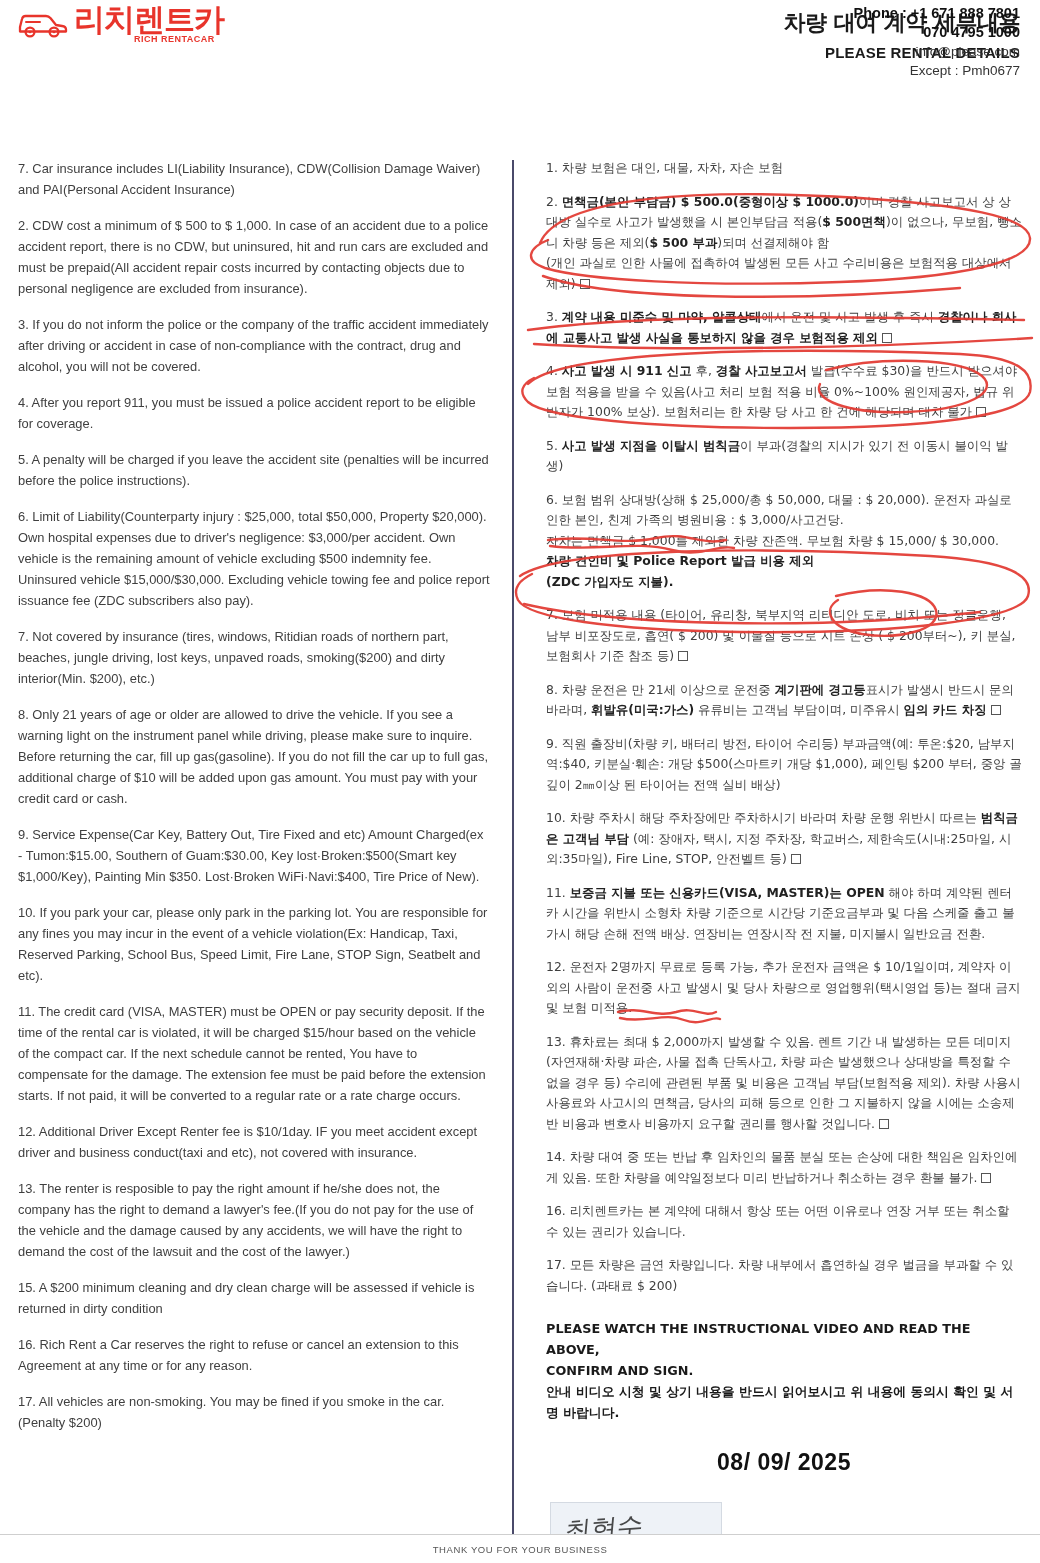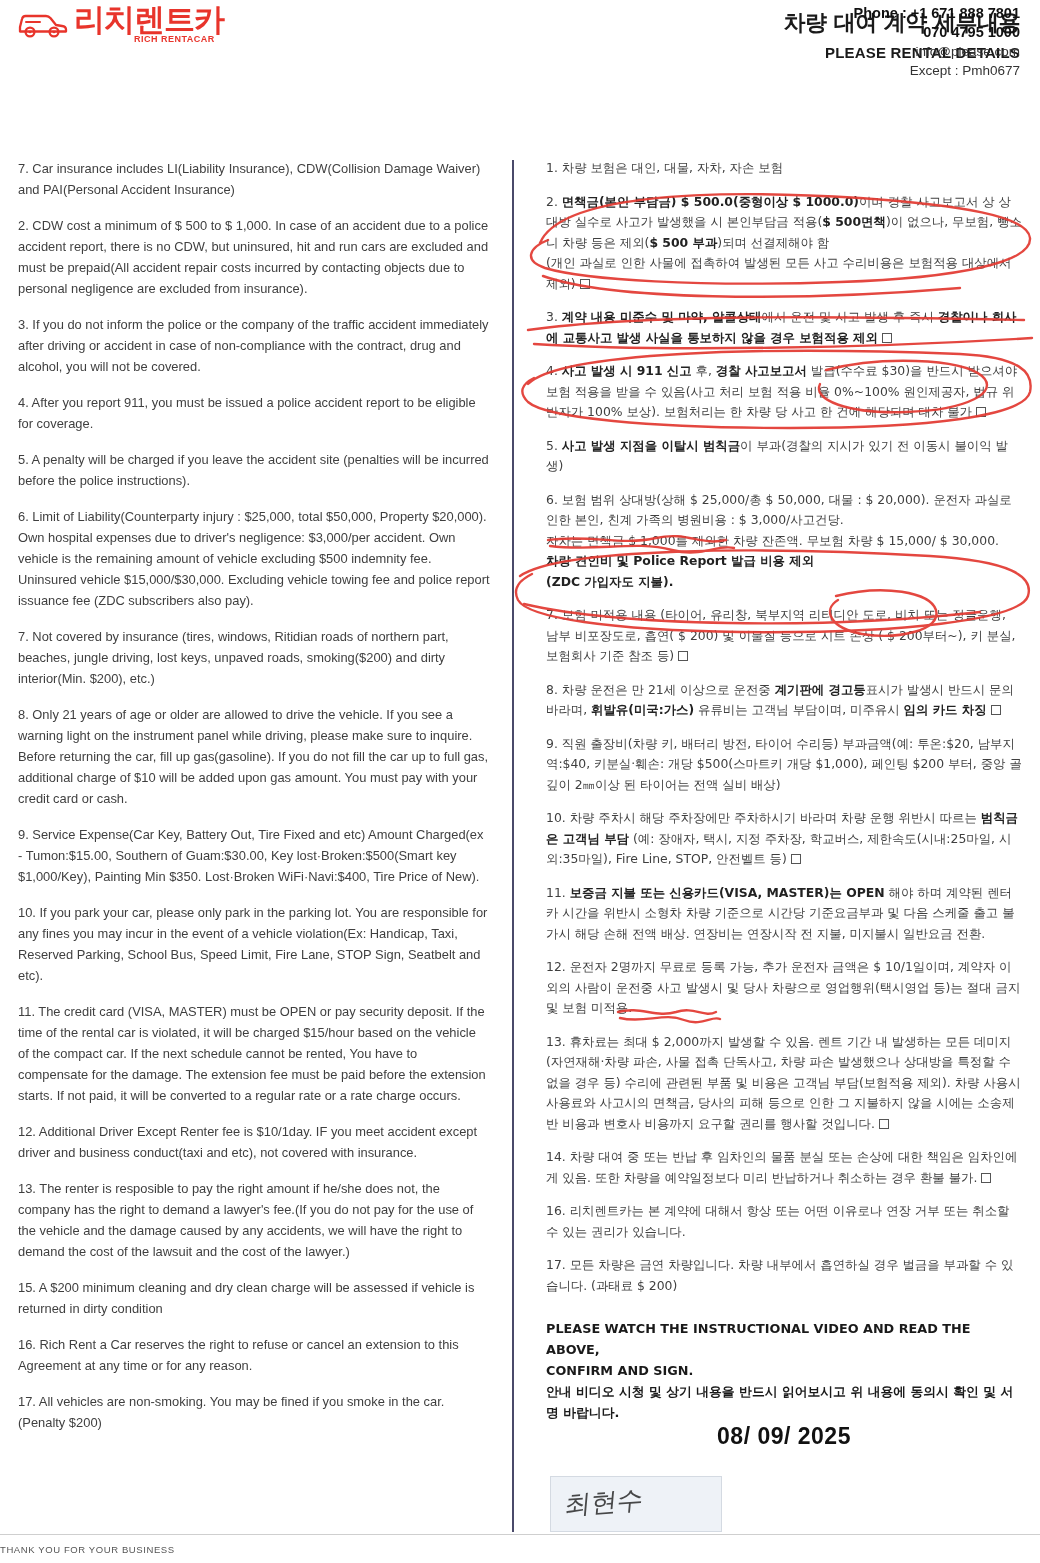--- a/index.html
+++ b/index.html
@@ -128,20 +128,21 @@
     color: #1a1a1a;
     line-height: 21px;
     margin-top: 22px;
     font-family: "DejaVu Sans", sans-serif;
   }
   .date-line {
     text-align: center;
     font-size: 23px;
     font-weight: bold;
     color: #111;
+    margin-top: 26px;
     letter-spacing: 0.5px;
   }
   .sign-row {
     margin-top: 26px;
     display: flex;
     align-items: flex-end;
     gap: 10px;
     position: relative;
   }
   .sig-box {
@@ -161,21 +162,21 @@
     transform: skewX(-9deg) rotate(-4deg);
     opacity: .85;
   }
 
   
   .page-footer {
     position: absolute;
     left: 0; bottom: 0;
     width: 1040px;
     border-top: 1px solid #cfcfcf;
-    text-align: left;
+    text-align: center;
     font-size: 9.5px;
     letter-spacing: 0.6px;
     color: #555;
     padding: 9px 0 8px 0;
     background:#fff;
   }
 
   
   .ink-layer {
     position: absolute;

